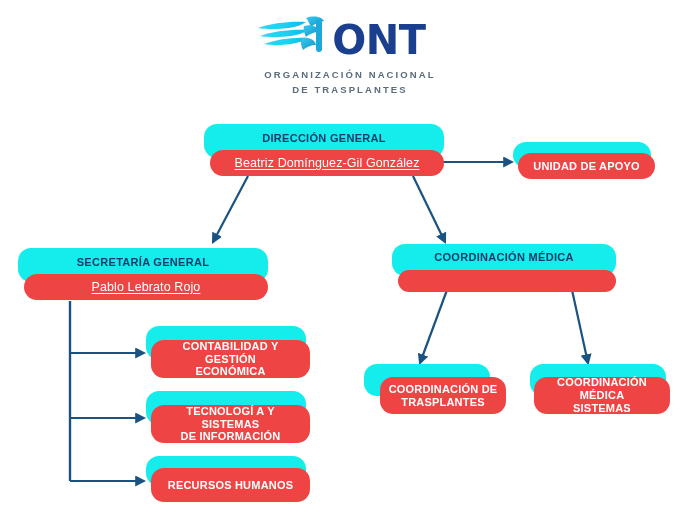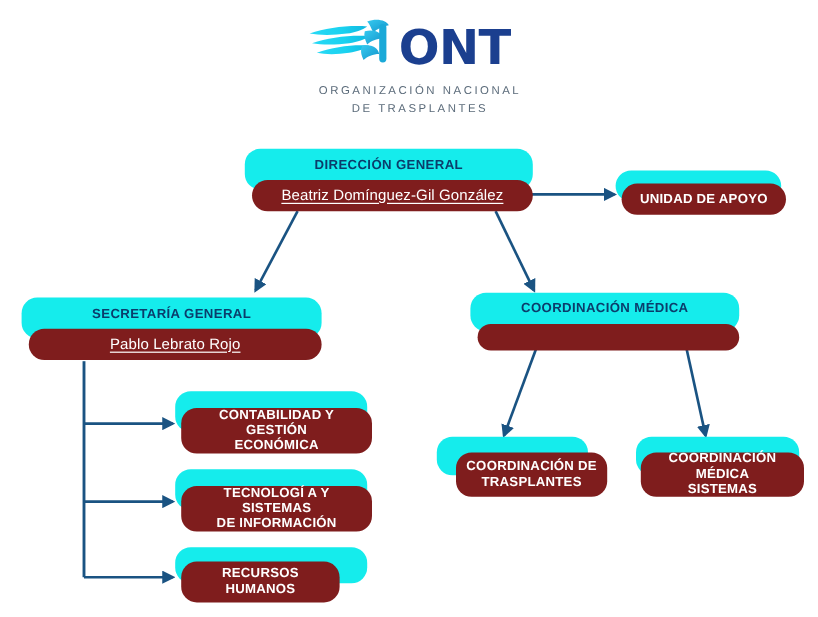--- a/index.html
+++ b/index.html
@@ -45,38 +45,39 @@
   }
   #logo-subtitle {
     margin-top: 4px;
     font-family: "Liberation Sans", sans-serif;
     font-size: 9.5px;
     letter-spacing: 2.1px;
     color: #5b6b7a;
     line-height: 1.55;
     text-align: center;
     padding-left: 18px;
+    font-weight: bold;
   }
   #logo-subtitle div { white-space: pre; }
 
   
   .node {
     position: absolute;
   }
   .node .cyan {
     position: absolute;
     left: 0;
     top: 0;
     background: #15ecec;
     border-radius: 13px;
     box-sizing: border-box;
   }
   .node .slate {
     position: absolute;
-    background: #7f1d1d;
+    background: #ef4444;
     border-radius: 13px;
     box-sizing: border-box;
     display: flex;
     align-items: center;
     justify-content: center;
     text-align: center;
   }
   .cyan-label {
     position: absolute;
     left: 0;
@@ -222,21 +223,21 @@
   <div class="slate" style="left:5px; top:14px; width:159px; height:38px;">
     <span class="slate-label">
       <span>TECNOLOGÍ A Y SISTEMAS</span><br>
       <span>DE INFORMACIÓN</span>
     </span>
   </div>
 </div>
 
 <div class="node" style="left:146px; top:456px; width:164px; height:48px;">
   <div class="cyan" style="width:160px; height:30px;"></div>
-  <div class="slate" style="left:5px; top:12px; width:132px; height:34px;">
+  <div class="slate" style="left:5px; top:12px; width:159px; height:34px;">
     <span class="slate-label">RECURSOS HUMANOS</span>
   </div>
 </div>
 
 <div class="node" style="left:364px; top:364px; width:130px; height:50px;">
   <div class="cyan" style="width:126px; height:32px;"></div>
   <div class="slate" style="left:4px; top:13px; width:126px; height:37px;margin-left:12px;">
     <span class="slate-label">
       <span>COORDINACIÓN DE</span><br>
       <span>TRASPLANTES</span>

